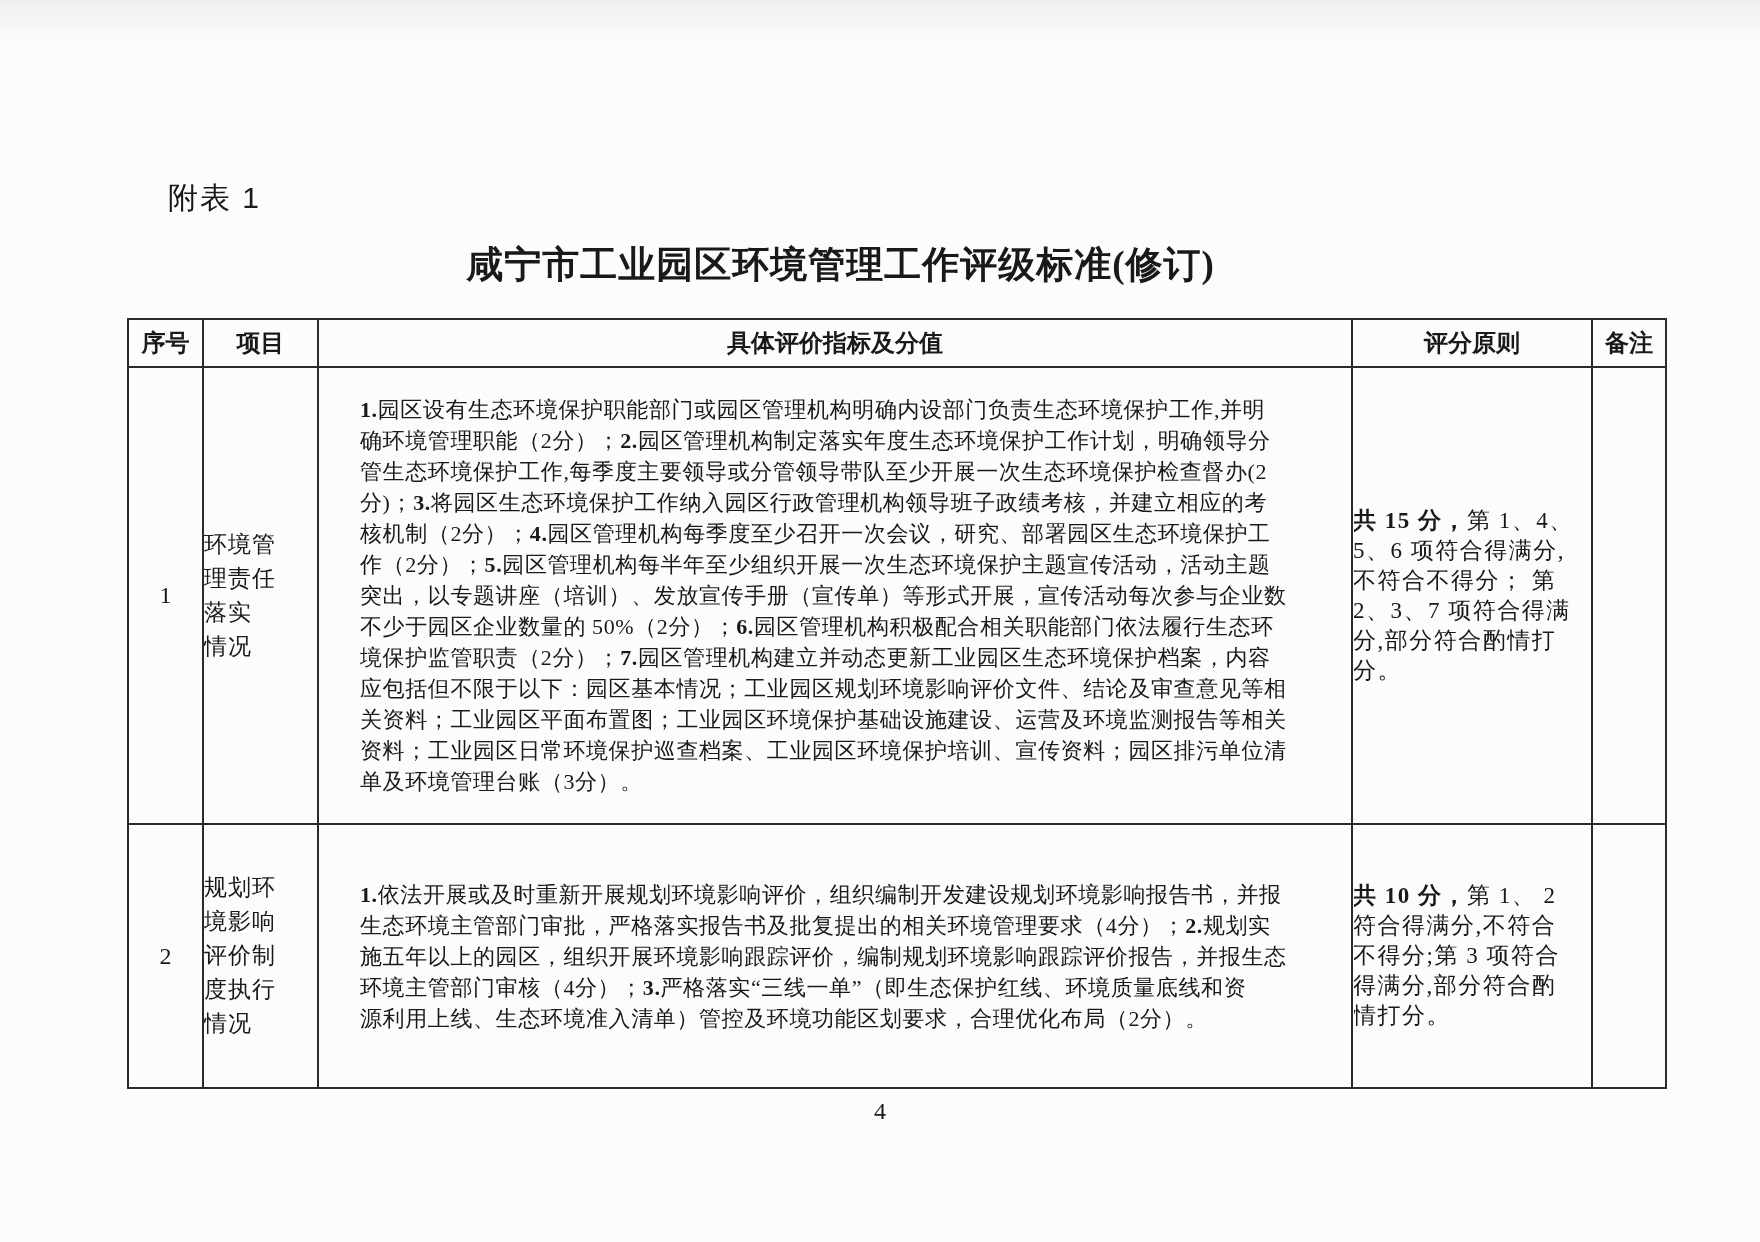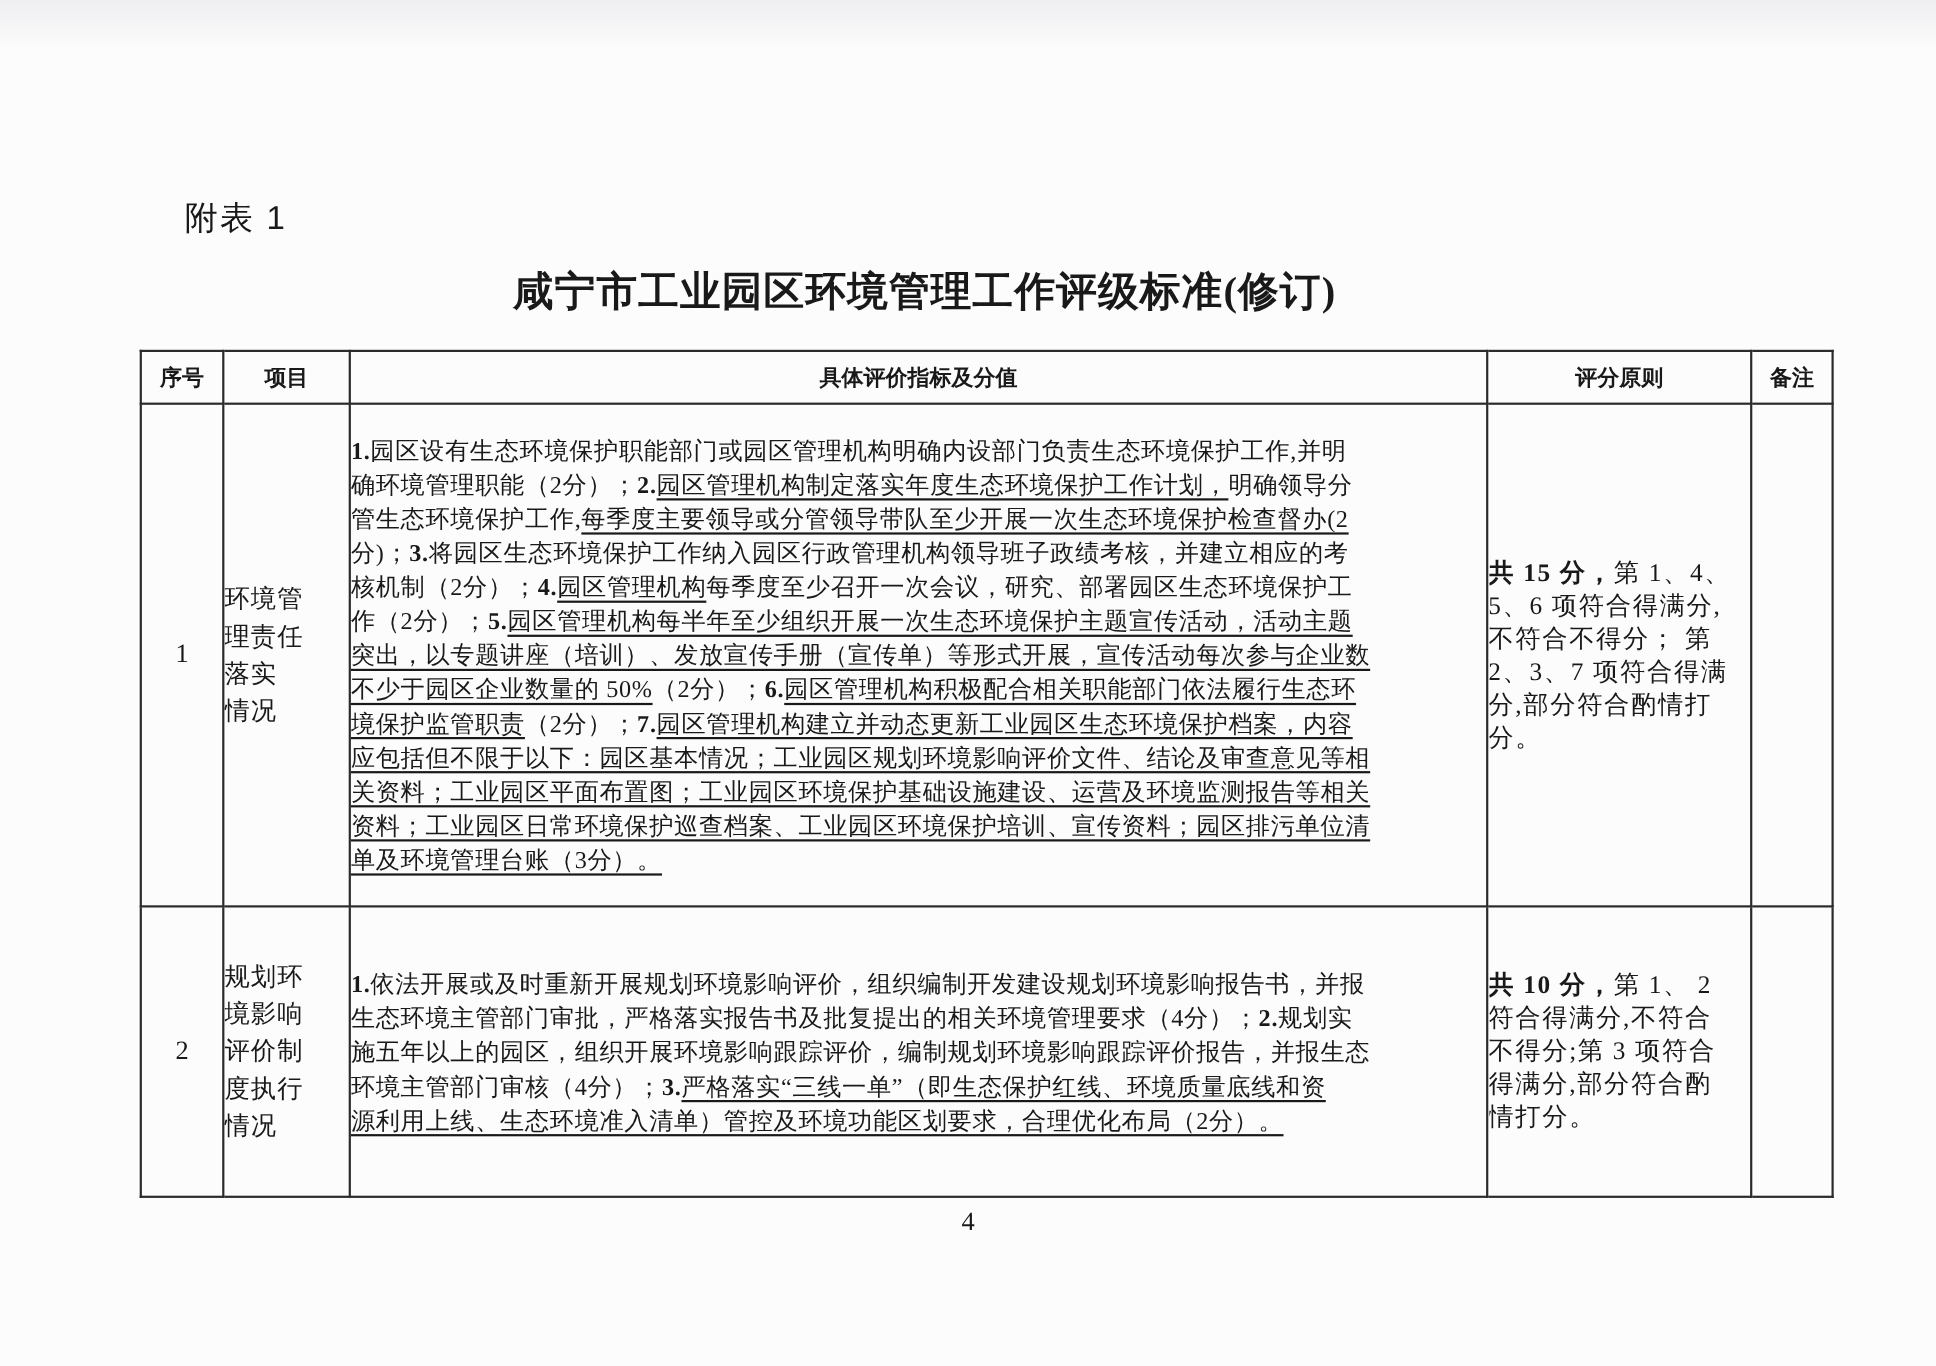--- a/index.html
+++ b/index.html
@@ -29,41 +29,42 @@
     position:absolute;left:127px;top:318px;
     border-collapse:collapse;table-layout:fixed;
     width:1538px;
   }
   table.rating th, table.rating td{
     border:2px solid #2b2b2b;
     padding:0;vertical-align:middle;
     overflow:hidden;
   }
   table.rating th{
-    height:46px;font-size:20px;font-weight:bold;
+    height:46px;font-size:24px;font-weight:bold;
     font-family:Liberation Mono, monospace;
     text-align:center;
   }
   td.c-serial{text-align:center;font-size:24px;}
   td.c-item{text-align:left;font-size:23px;line-height:34px;letter-spacing:1px;}
   td.c-indicator{padding:0 8px;}
   td.c-indicator .tl{
     font-size:22px;line-height:31px;letter-spacing:0.6px;
     white-space:nowrap;
+    margin-left:41px;
   }
   td.c-principle{padding:0 10px;border-radius:15px;}
   td.c-principle .tl{
     font-size:23px;line-height:30px;letter-spacing:1.5px;
     white-space:nowrap;
   }
   tr.r1 td{height:455px;}
   tr.r2 td{height:262px;}
   .cellflex{display:flex;flex-direction:column;justify-content:center;height:100%;}
   .b{font-weight:bold;}
-  .u{text-decoration:underline;text-decoration-thickness:1.6px;text-underline-offset:5px;}
+  .u{text-decoration-thickness:1.6px;text-underline-offset:5px;}
   .page-num{
     position:absolute;left:0;top:1098px;width:1760px;
     text-align:center;font-size:24px;
   }
 </style>
 </head>
 <body>
 
 <div class="scan-band"></div>
 

